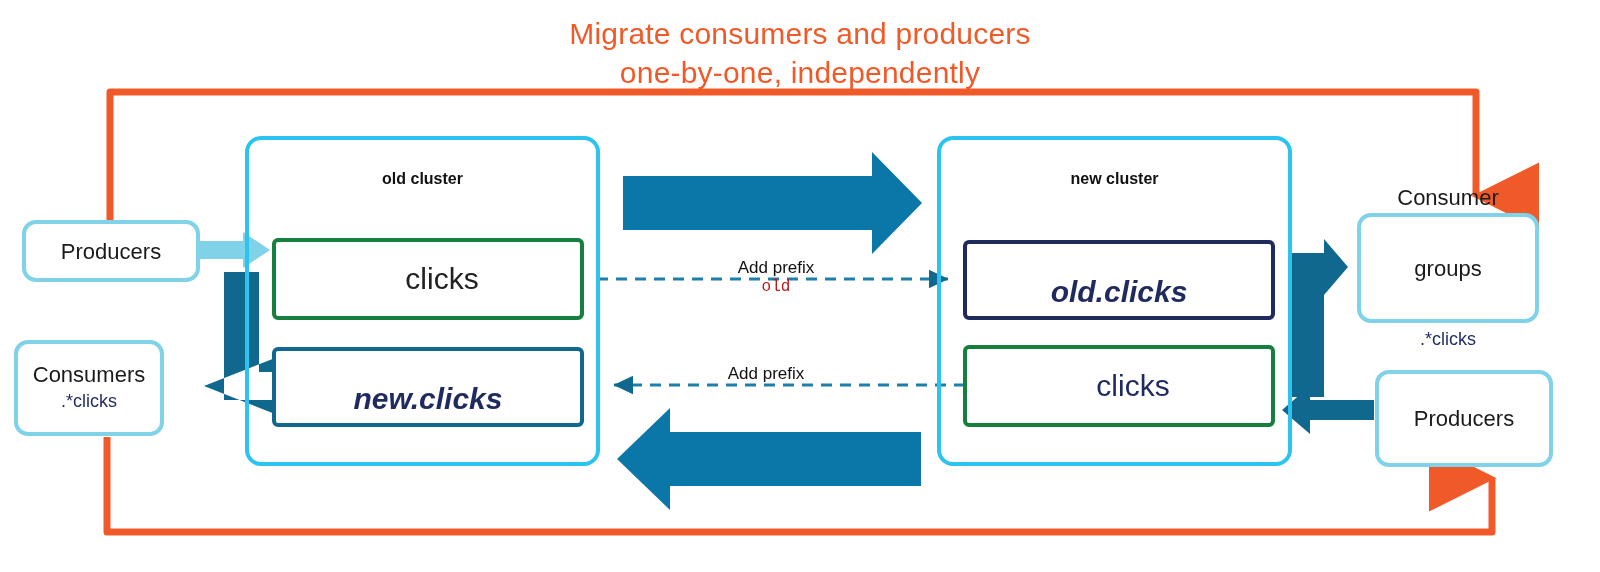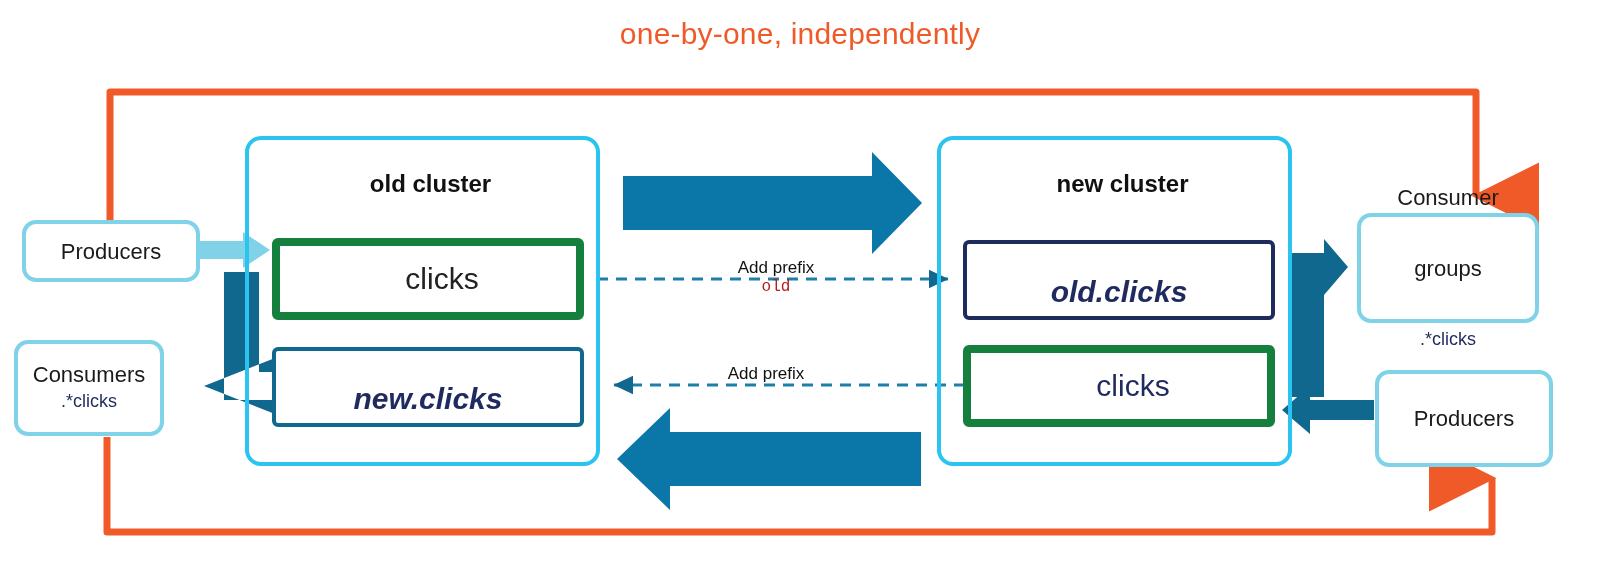--- a/index.html
+++ b/index.html
@@ -17,29 +17,29 @@
     display:flex;flex-direction:column;align-items:center;justify-content:center;
     text-align:center;
   }
   .node .l1{font-size:22px;color:#1a1a1a;line-height:27px;font-weight:400;}
   .node .l2{font-size:18px;color:#1F2A5E;line-height:27px;font-weight:normal;}
   .cluster{
     position:absolute;box-sizing:border-box;background:transparent;
     border:4px solid #2BC4F0;border-radius:16px;
   }
   .cluster-title{
-    position:absolute;width:100%;text-align:center;top:30px;left:8px;
-    font-size:24px;font-weight:bold;color:#111;
+    position:absolute;width:100%;text-align:center;top:30px;left:0;
+    font-size:16px;font-weight:bold;color:#111;
   }
   .topic{
     position:absolute;box-sizing:border-box;background:#fff;
     display:flex;align-items:center;justify-content:center;
     border-radius:6px;
   }
-  .topic.cyan{border:8px solid #15803d;padding-left:28px;}
+  .topic.cyan{border:4px solid #15803d;padding-left:28px;}
   .topic.teal{border:4px solid #10688F;}
   .topic.navy{border:4px solid #1F2A5E;}
   .topic .plain{font-size:30px;color:#222;font-weight:400;}
   .topic .plain.nv{color:#1F2A5E;}
   .topic .pref{font-size:30px;color:#1F2A5E;font-weight:bold;font-style:italic;margin-top:24px;}
   .xlabel{
     position:absolute;text-align:center;
   }
   .xlabel .a{display:block;font-size:17px;color:#111;line-height:20px;}
   .xlabel .b{display:block;font-size:16px;color:#b91c1c;line-height:19px;
@@ -98,20 +98,21 @@
     <g>
       <line x1="597" y1="279" x2="948" y2="279" stroke="#1E7FA8" stroke-width="3" stroke-dasharray="11 8" marker-end="url(#dashArrowR)"></line>
     </g>
 
     <g>
       <line x1="965" y1="385" x2="614" y2="385" stroke="#1E7FA8" stroke-width="3" stroke-dasharray="11 8" marker-end="url(#dashArrowR)"></line>
     </g>
   </svg>
 
   <div class="title">
+    <div>Migrate consumers and producers</div>
     <div>one-by-one, independently</div>
   </div>
 
   <div class="node" style="left:22px;top:220px;width:178px;height:62px;">
     <span class="l1">Producers</span>
   </div>
 
   <div class="node" style="left:14px;top:340px;width:150px;height:96px;">
     <span class="l1">Consumers</span>
     <span class="l2">.*clicks</span>

